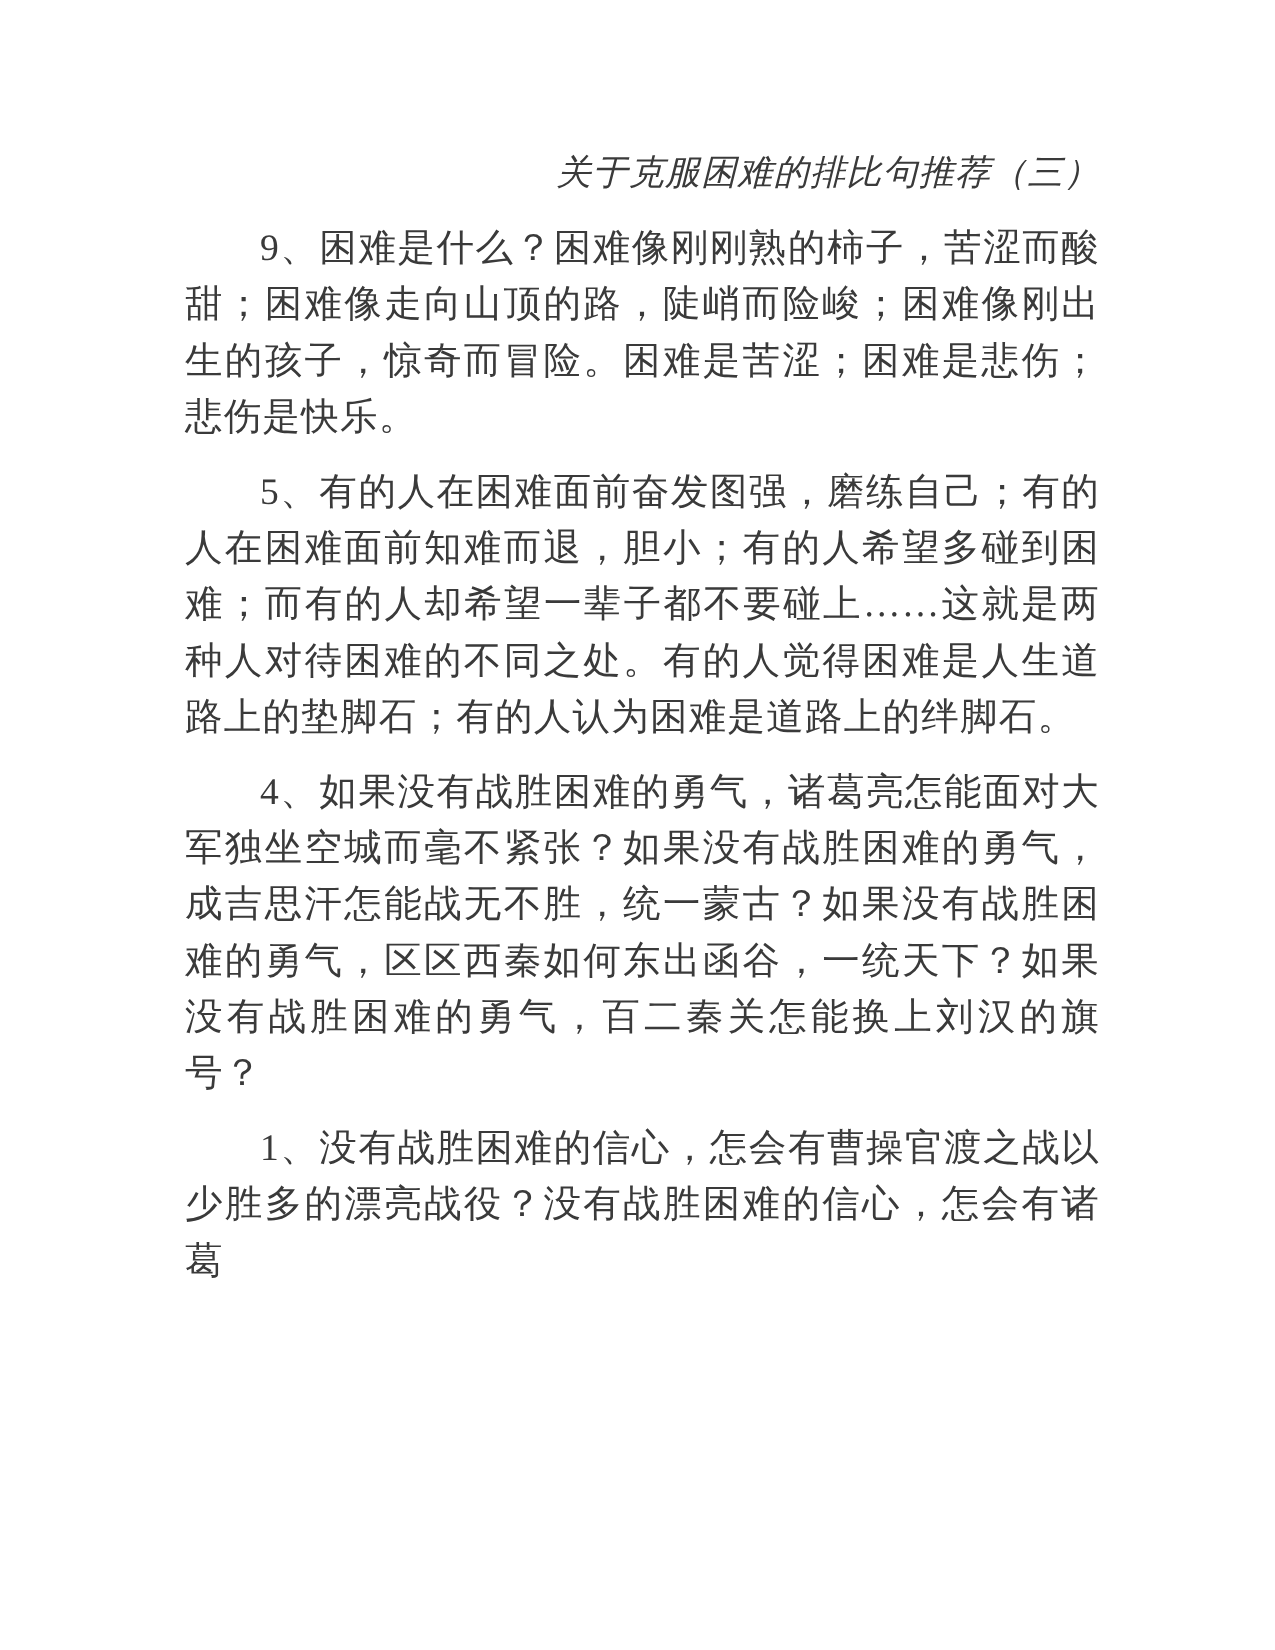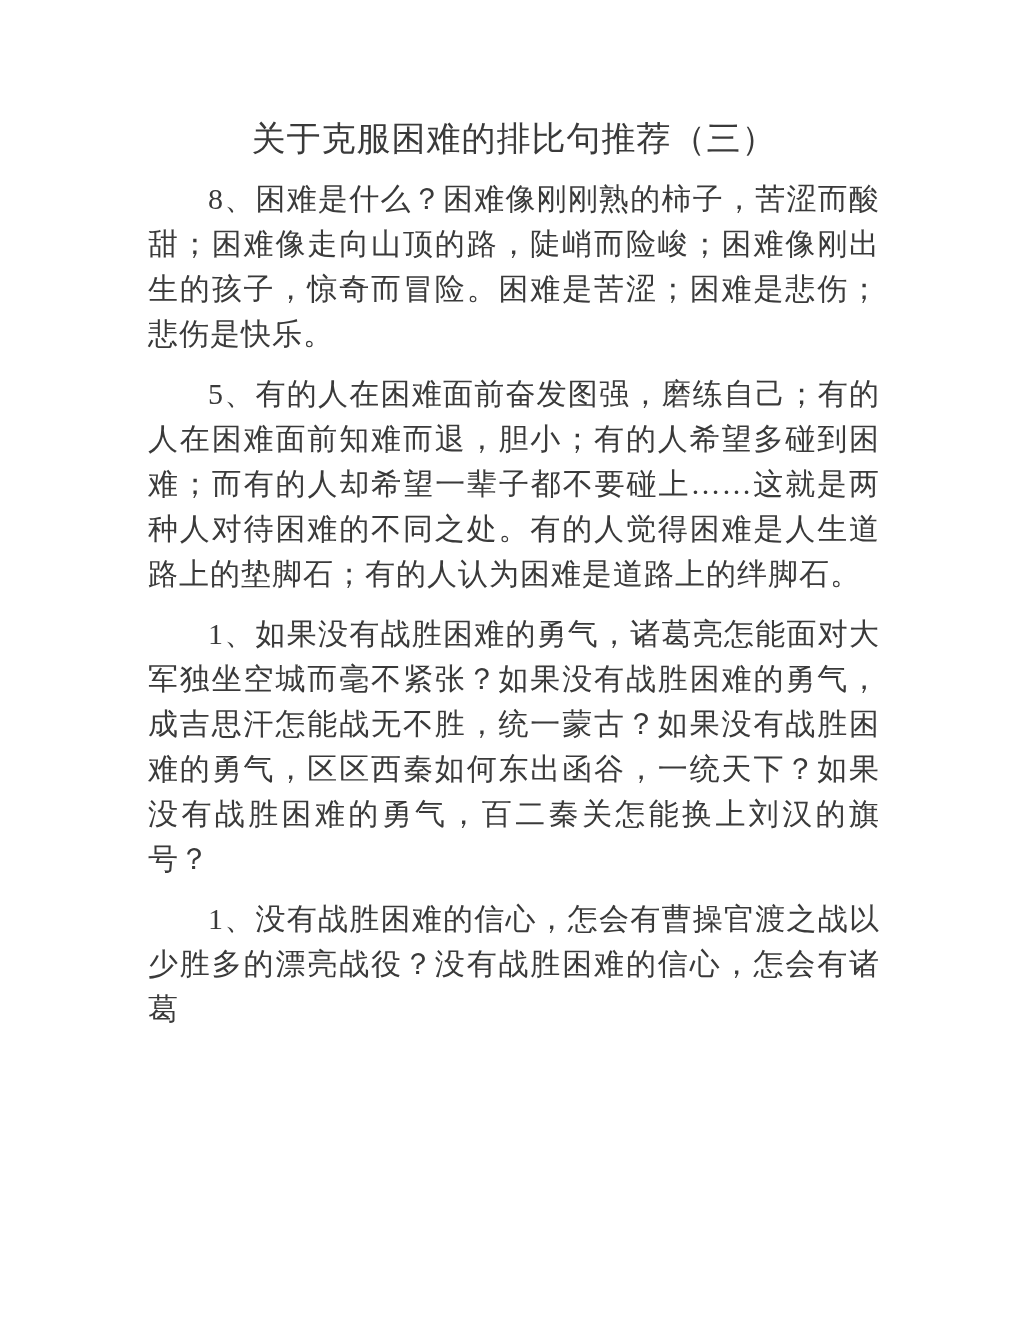--- a/index.html
+++ b/index.html
@@ -15,40 +15,41 @@
   }
   .page {
     box-sizing: border-box;
     width: 1020px;
     height: 1320px;
     background: #ffffff;
     padding: 116px 140px 0 148px;
     color: #3a3a3a;
   }
   .doc-title {
-    font-size: 34px;
+    font-size: 28px;
     font-weight: normal;
     line-height: 45px;
     margin: 0 0 3px 0;
-    text-align: center;
+    text-align: right;
     letter-spacing: 1px;
+    font-style: italic;
   }
   .doc-para {
     font-size: 30px;
     line-height: 45px;
     margin: 15px 0 0 0;
     text-indent: 2em;
     text-align: justify;
     text-justify: inter-ideograph;
     letter-spacing: 1px;
     word-break: break-all;
   }
 </style>
 </head>
 <body>
 
 <div class="page">
   <h1 class="doc-title">关于克服困难的排比句推荐（三）</h1>
-  <p class="doc-para">8、困难是什么？困难像刚刚熟的柿子，苦涩而酸甜；困难像走向山顶的路，陡峭而险峻；困难像刚出生的孩子，惊奇而冒险。困难是苦涩；困难是悲伤；悲伤是快乐。</p>
+  <p class="doc-para">9、困难是什么？困难像刚刚熟的柿子，苦涩而酸甜；困难像走向山顶的路，陡峭而险峻；困难像刚出生的孩子，惊奇而冒险。困难是苦涩；困难是悲伤；悲伤是快乐。</p>
   <p class="doc-para">5、有的人在困难面前奋发图强，磨练自己；有的人在困难面前知难而退，胆小；有的人希望多碰到困难；而有的人却希望一辈子都不要碰上……这就是两种人对待困难的不同之处。有的人觉得困难是人生道路上的垫脚石；有的人认为困难是道路上的绊脚石。</p>
-  <p class="doc-para">1、如果没有战胜困难的勇气，诸葛亮怎能面对大军独坐空城而毫不紧张？如果没有战胜困难的勇气，成吉思汗怎能战无不胜，统一蒙古？如果没有战胜困难的勇气，区区西秦如何东出函谷，一统天下？如果没有战胜困难的勇气，百二秦关怎能换上刘汉的旗号？</p>
+  <p class="doc-para">4、如果没有战胜困难的勇气，诸葛亮怎能面对大军独坐空城而毫不紧张？如果没有战胜困难的勇气，成吉思汗怎能战无不胜，统一蒙古？如果没有战胜困难的勇气，区区西秦如何东出函谷，一统天下？如果没有战胜困难的勇气，百二秦关怎能换上刘汉的旗号？</p>
   <p class="doc-para">1、没有战胜困难的信心，怎会有曹操官渡之战以少胜多的漂亮战役？没有战胜困难的信心，怎会有诸葛</p>
 </div>
 
 </body></html>

